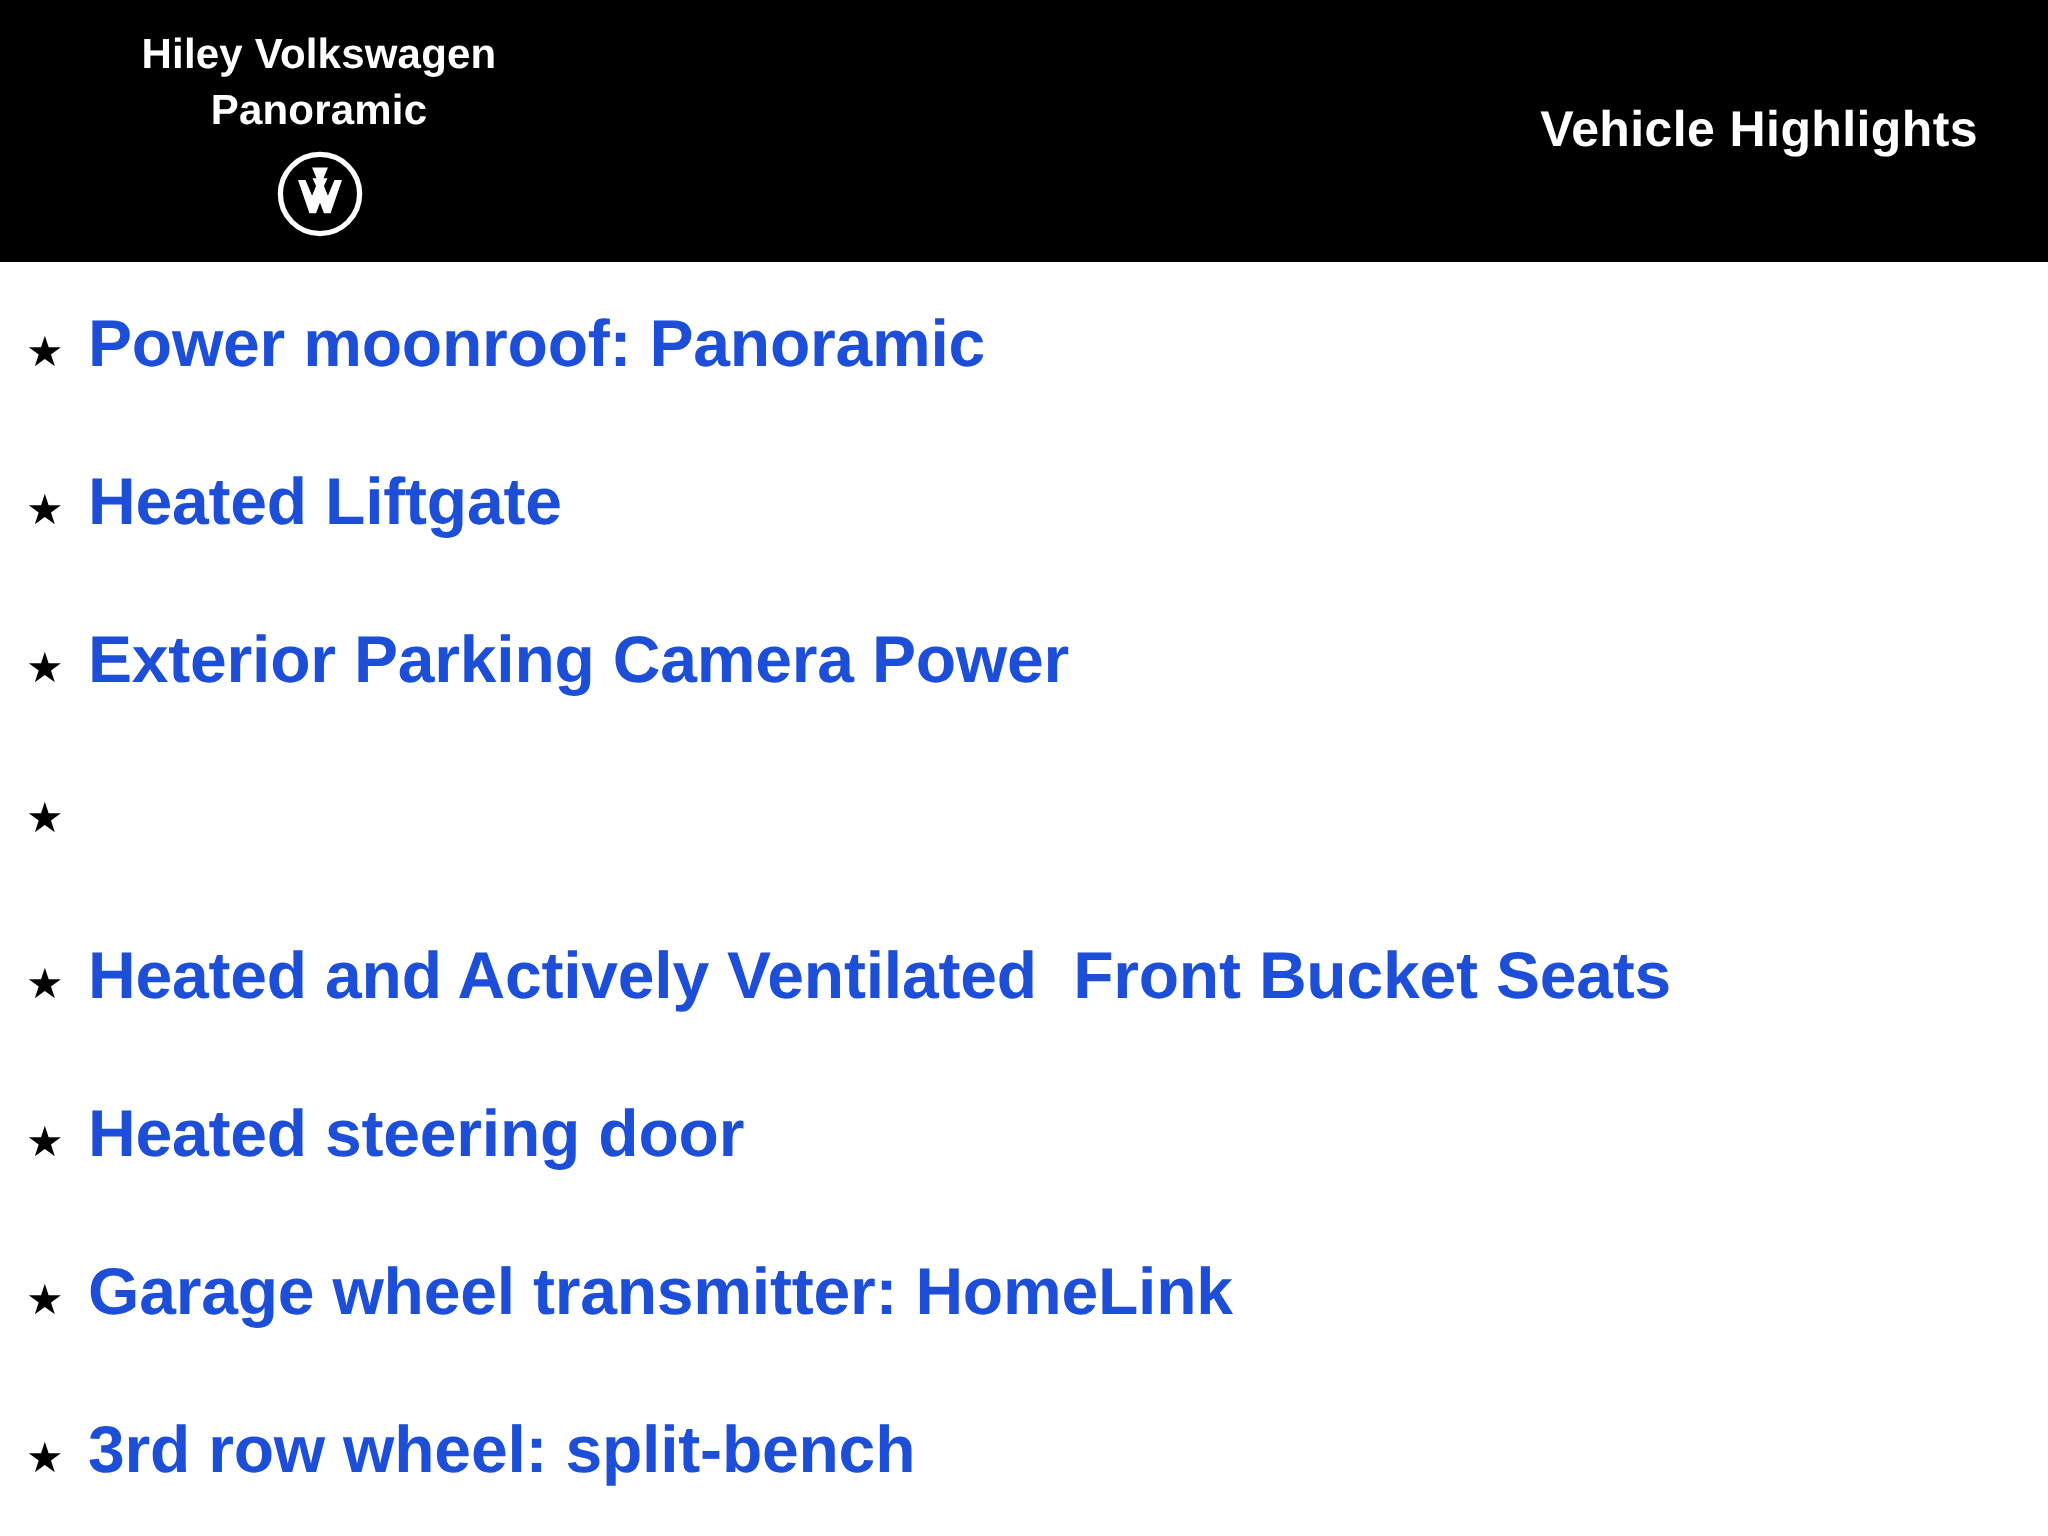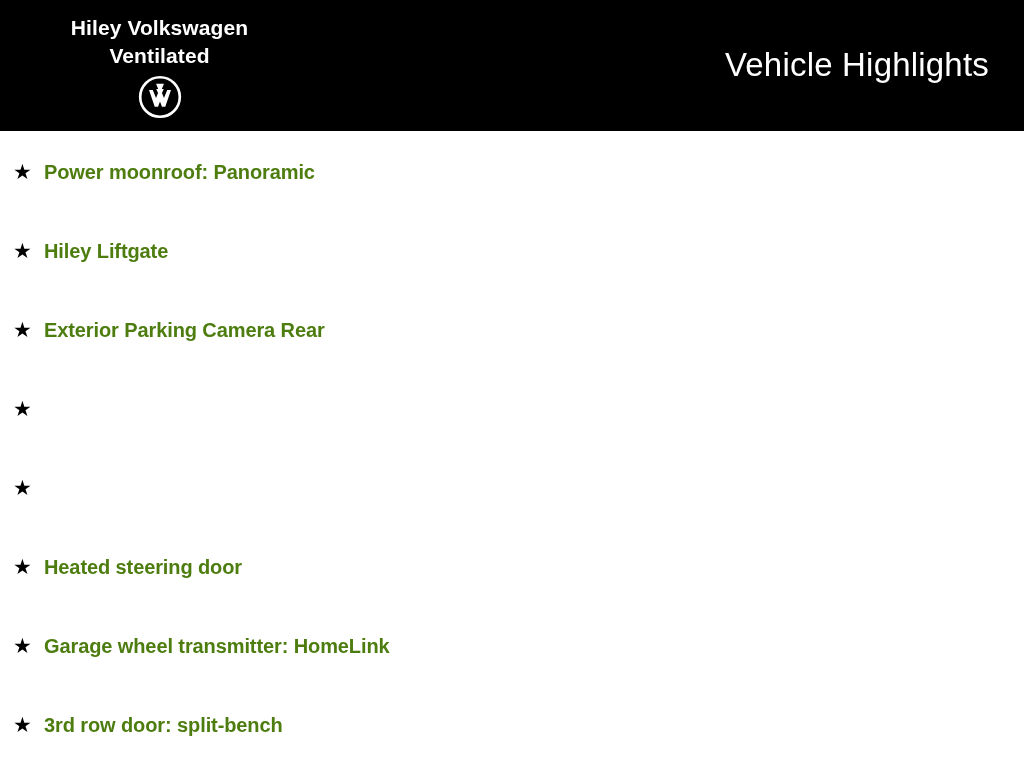--- a/index.html
+++ b/index.html
@@ -57,22 +57,22 @@
     width: 44px;
     height: 44px;
   }
 
   .header-title {
     position: absolute;
     right: 35px;
     top: 45px;
     color: #ffffff;
     font-family: "Liberation Sans", sans-serif;
-    font-weight: normal;
-    font-size: 33px;
+    font-weight: bold;
+    font-size: 25px;
     line-height: 40px;
     white-space: nowrap;
     letter-spacing: 0.2px;
   }
 
   
   .highlights {
     position: absolute;
     left: 0;
     top: 131px;
@@ -97,39 +97,39 @@
     flex: 0 0 auto;
     width: 31px;
     color: #000000;
     font-family: "DejaVu Sans", sans-serif;
     font-size: 21px;
     line-height: 30px;
   }
 
   .highlight-label {
     flex: 0 1 auto;
-    color: #4d7c0f;
+    color: #1d4ed8;
     font-family: "Liberation Sans", sans-serif;
     font-weight: bold;
-    font-size: 20px;
+    font-size: 33px;
     line-height: 30px;
     letter-spacing: -0.1px;
     white-space: pre;
   }
 </style>
 </head>
 <body>
 
 <div class="slide">
 
   <div class="header">
 
     <div class="brand-block">
       <span class="brand-line">Hiley Volkswagen</span>
-      <span class="brand-line">Ventilated</span>
+      <span class="brand-line">Panoramic</span>
 
       <svg class="vw-logo" viewBox="0 0 100 100">
         <circle cx="50" cy="50" r="45" fill="none" stroke="#ffffff" stroke-width="6"></circle>
 
         <path d="M50 20 L41 20 L50 42 L59 20 Z" fill="#ffffff"></path>
         <path d="M25 34 L33.5 34 L41 52 L45.5 41 L41.5 32 L50 32 L58.5 32 L54.5 41 L59 52 L66.5 34 L75 34 L62 72 L54.5 72 L50 60 L45.5 72 L38 72 Z" fill="#ffffff"></path>
       </svg>
     </div>
 
     <div class="header-title">Vehicle Highlights</div>
@@ -137,46 +137,47 @@
 
   <ul class="highlights">
 
     <li class="highlight-item">
       <span class="bullet-star">★</span>
       <span class="highlight-label">Power moonroof: Panoramic</span>
     </li>
 
     <li class="highlight-item">
       <span class="bullet-star">★</span>
-      <span class="highlight-label">Hiley Liftgate</span>
+      <span class="highlight-label">Heated Liftgate</span>
     </li>
 
     <li class="highlight-item">
       <span class="bullet-star">★</span>
-      <span class="highlight-label">Exterior Parking Camera Rear</span>
+      <span class="highlight-label">Exterior Parking Camera Power</span>
     </li>
 
     <li class="highlight-item">
       <span class="bullet-star">★</span>
     </li>
 
     <li class="highlight-item">
       <span class="bullet-star">★</span>
+      <span class="highlight-label">Heated and Actively Ventilated  Front Bucket Seats</span>
     </li>
 
     <li class="highlight-item">
       <span class="bullet-star">★</span>
       <span class="highlight-label">Heated steering door</span>
     </li>
 
     <li class="highlight-item">
       <span class="bullet-star">★</span>
       <span class="highlight-label">Garage wheel transmitter: HomeLink</span>
     </li>
 
     <li class="highlight-item">
       <span class="bullet-star">★</span>
-      <span class="highlight-label">3rd row door: split-bench</span>
+      <span class="highlight-label">3rd row wheel: split-bench</span>
     </li>
 
   </ul>
 
 </div>
 
 </body></html>

